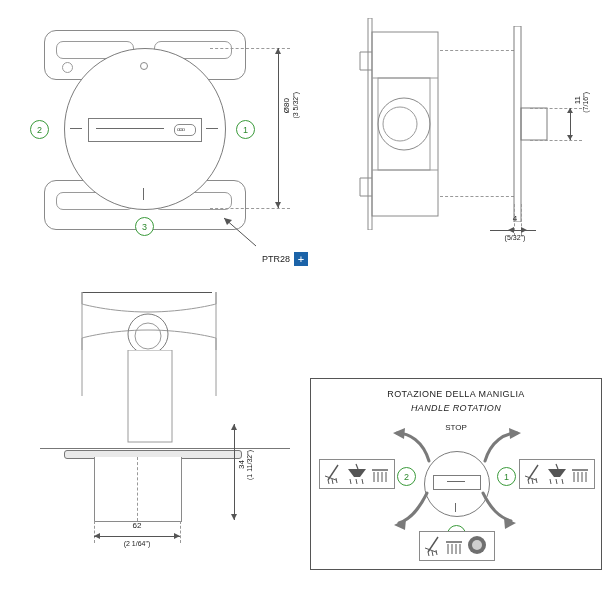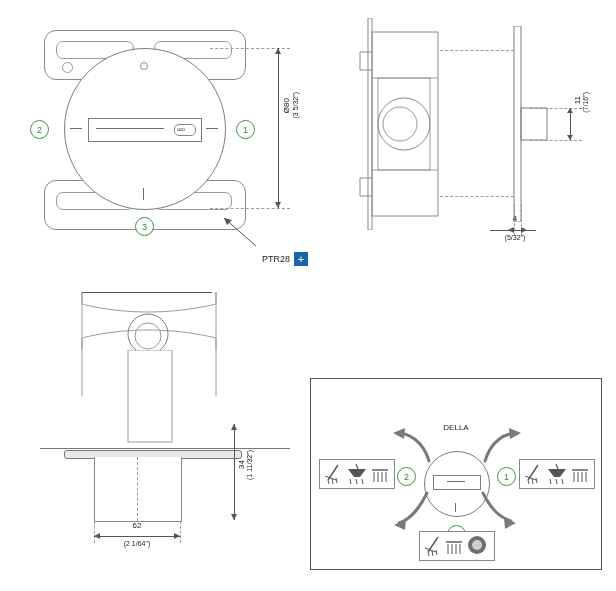--- a/index.html
+++ b/index.html
@@ -224,22 +224,24 @@
     <div class="dash-v" style="left:140px;top:233px;height:22px;"></div>
     <div class="ln hl" style="left:54px;top:248px;width:86px;"></div>
     <div class="abs" style="left:54px;top:245px;width:0;height:0;border-top:3px solid transparent;border-bottom:3px solid transparent;border-right:6px solid #555;"></div>
     <div class="abs" style="left:134px;top:245px;width:0;height:0;border-top:3px solid transparent;border-bottom:3px solid transparent;border-left:6px solid #555;"></div>
     <div class="txt ctr" style="position:absolute;left:67px;top:233px;width:60px;">62</div>
     <div class="txt-sm ctr" style="position:absolute;left:62px;top:252px;width:70px;">(2 1/64")</div>
   </div>
 
   <div class="panel" style="left:310px;top:378px;width:290px;height:190px;">
 
-
-    <div class="txt ctr" style="position:absolute;left:110px;top:44px;width:70px;font-size:8px;">DELLA</div>
+    <div class="txt ctr" style="position:absolute;left:0;top:10px;width:290px;font-size:9px;letter-spacing:.4px;">ROTAZIONE DELLA MANIGLIA</div>
+    <div class="txt ctr txt-i" style="position:absolute;left:0;top:24px;width:290px;font-size:9px;letter-spacing:.4px;">HANDLE ROTATION</div>
+
+    <div class="txt ctr" style="position:absolute;left:110px;top:44px;width:70px;font-size:8px;">STOP</div>
 
     <div class="disc" style="left:113px;top:72px;width:64px;height:64px;"></div>
     <div class="leverbox" style="left:122px;top:96px;width:46px;height:13px;"></div>
     <div class="tick" style="left:136px;top:102px;width:18px;height:1px;"></div>
     <div class="tick" style="left:144px;top:124px;width:1px;height:9px;"></div>
 
     <div class="arrow-svg" style="left:170px;top:48px;">
       <svg width="44" height="40" viewBox="0 0 44 40">
         <path d="M4 34 C10 14 24 6 36 6" fill="none" stroke="#7a7a7a" stroke-width="3" stroke-linecap="round"></path>
         <polygon points="40,6 28,1 29,12" fill="#7a7a7a"></polygon>

